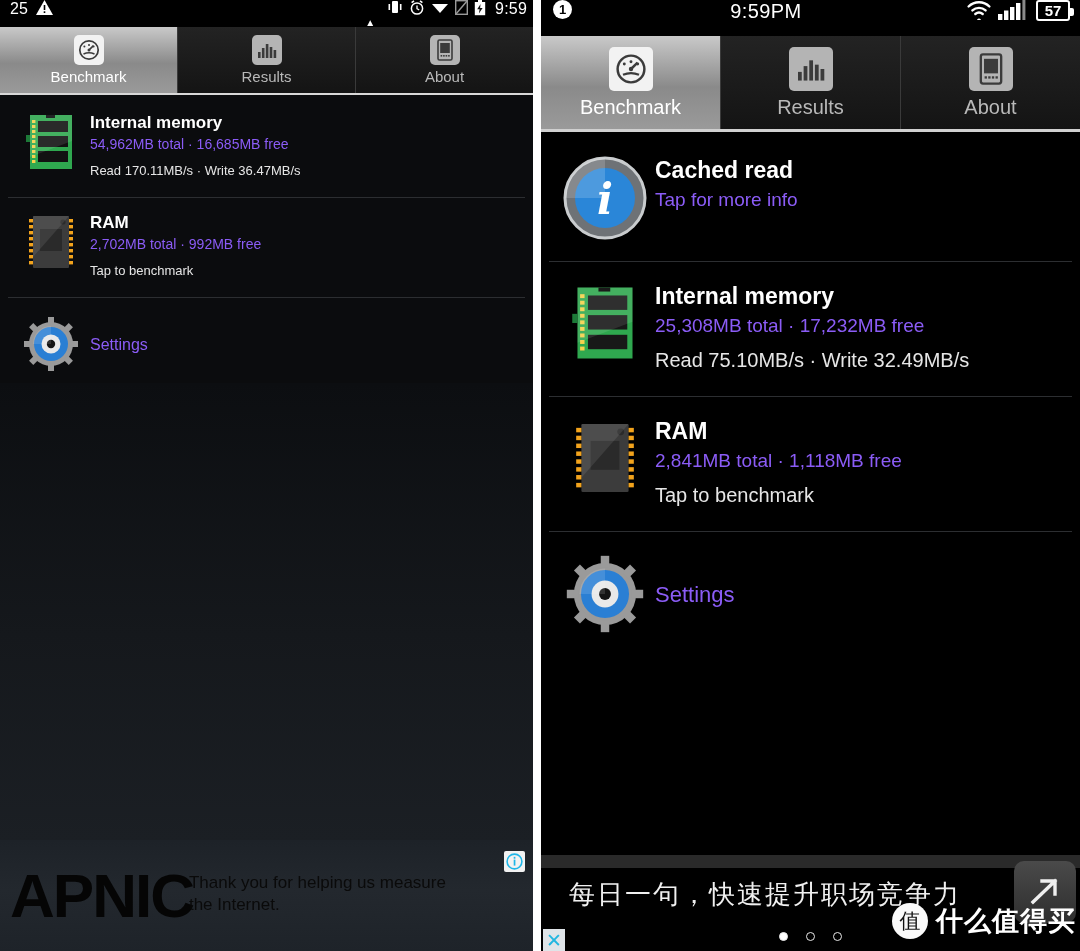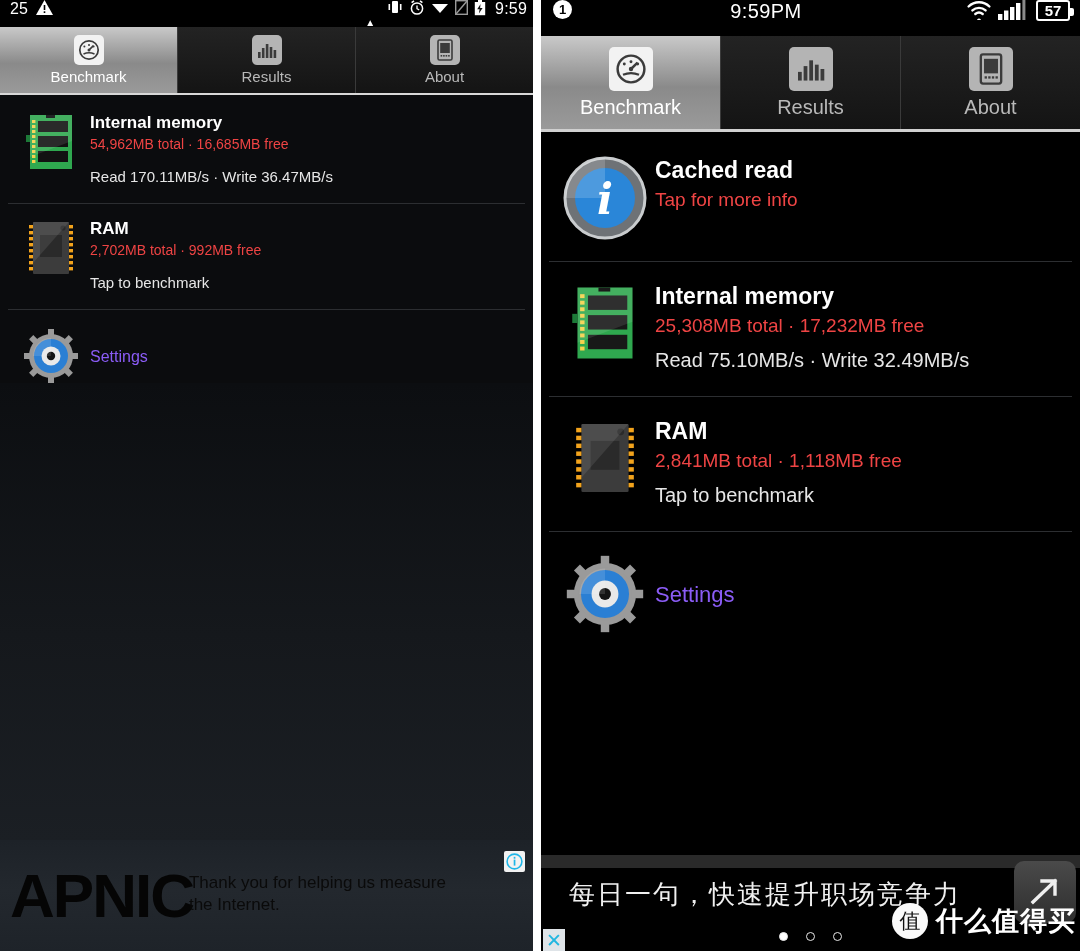--- a/index.html
+++ b/index.html
@@ -89,28 +89,28 @@
   .list-right { top: 135px; }
 
   .row { display: flex; align-items: flex-start; position: relative; }
   .row + .row::before {
     content: ""; position: absolute; left: 8px; right: 8px; top: 0;
     height: 1px; background: #2c2e31;
   }
   .row-ico { flex: 0 0 auto; display: flex; align-items: center; justify-content: center; }
   .row-txt { flex: 1 1 auto; min-width: 0; }
   .row-title { color: #ffffff; font-weight: bold; }
-  .row-sub   { color: #ef4444; }
+  .row-sub   { color: #8b5cf6; }
   .row-sub2  { color: #e6e6e6; }
 
   .list-left .row { padding: 14px 10px 14px 12px; }
   .list-left .row-ico { width: 78px; }
   .list-left .row-title { font-size: 17px; line-height: 23px; }
   .list-left .row-sub   { font-size: 14px; line-height: 21px; }
-  .list-left .row-sub2  { font-size: 15px; line-height: 24px; margin-top: 10px; }
+  .list-left .row-sub2  { font-size: 13px; line-height: 24px; margin-top: 4px; }
 
   .list-right .row { padding: 20px 12px 20px 14px; }
   .list-right .row-ico { width: 100px; }
   .list-right .row-title { font-size: 23px; line-height: 31px; }
   .list-right .row-sub   { font-size: 19px; line-height: 28px; }
   .list-right .row-sub2  { font-size: 20px; line-height: 32px; margin-top: 4px; }
 
   .row.settings .row-title { color: #8b5cf6; font-weight: normal; }
   .list-left .row.settings { align-items: center; padding-top: 18px; padding-bottom: 18px; }
   .list-right .row.settings { align-items: center; padding-top: 22px; padding-bottom: 22px; }

